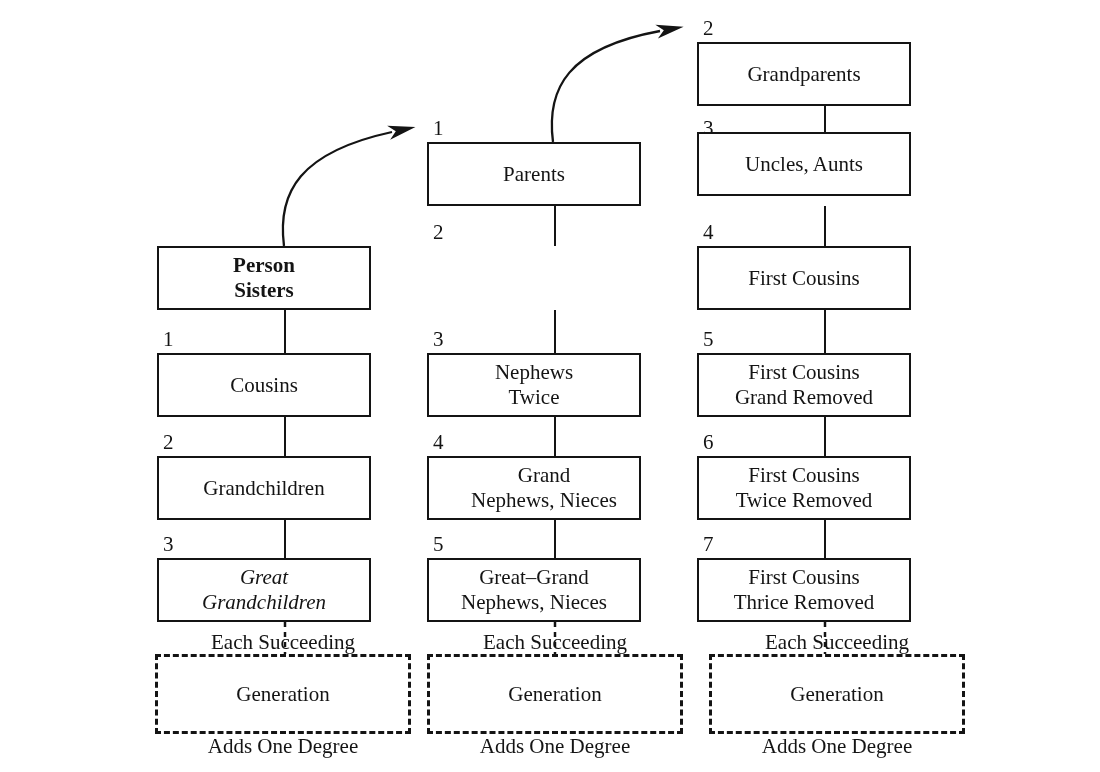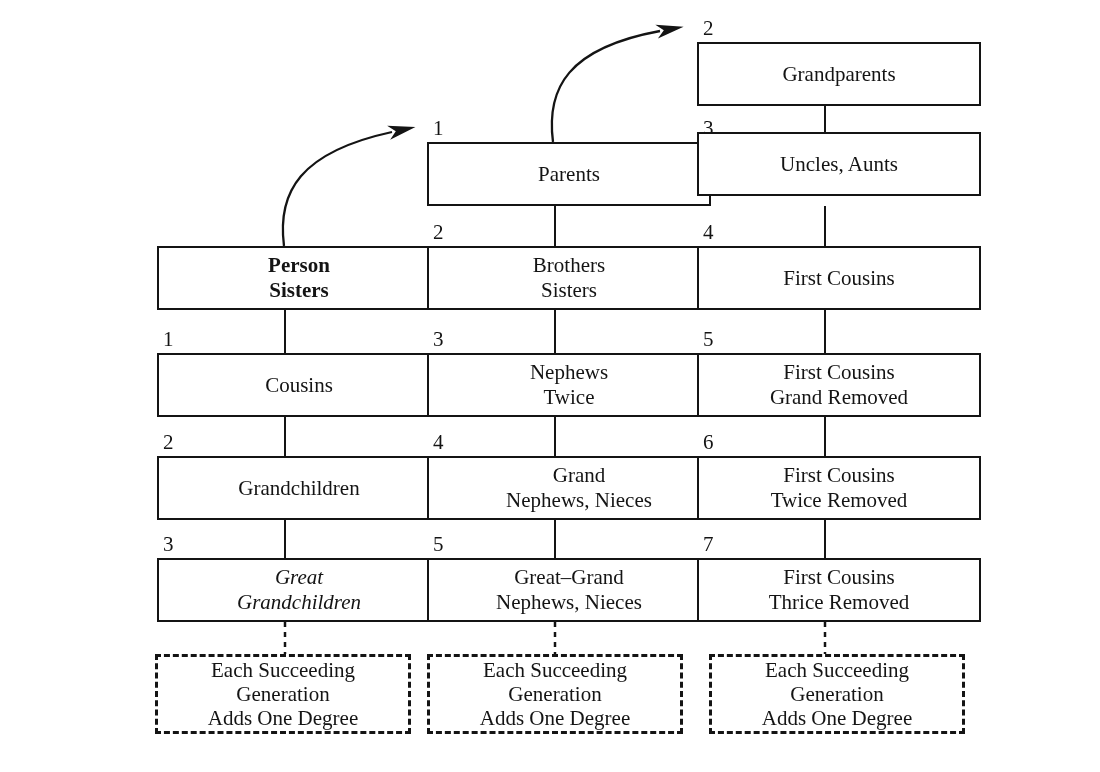--- a/index.html
+++ b/index.html
@@ -18,21 +18,21 @@
   }
   .layer {
     position: absolute;
     left: 0;
     top: 0;
     width: 1100px;
     height: 772px;
   }
   .kbox {
     position: absolute;
-    width: 284px;
+    width: 214px;
     height: 64px;
     box-sizing: border-box;
     border: 2px solid #141414;
     background: #ffffff;
     display: flex;
     flex-direction: column;
     align-items: center;
     justify-content: center;
     text-align: center;
     font-size: 21px;
@@ -45,20 +45,21 @@
     box-sizing: border-box;
     border: 3px dashed #141414;
     background: #ffffff;
     display: flex;
     flex-direction: column;
     align-items: center;
     justify-content: center;
     text-align: center;
     font-size: 21px;
     line-height: 24px;
+    gap: 28px;
   }
   .degree {
     position: absolute;
     font-size: 21px;
     line-height: 24px;
     color: #141414;
   }
   svg { display: block; }
 </style>
 </head>
@@ -122,24 +123,20 @@
     <span>Generation</span>
     <span>Adds One Degree</span>
   </div>
 
   <span class="degree" style="left:433px; top:116px;">1</span>
   <div class="kbox" style="left:427px; top:142px;">
     <span>Parents</span>
   </div>
 
   <span class="degree" style="left:433px; top:220px;">2</span>
-  <div class="kbox" style="left:427px; top:246px;">
-    <span>Brothers</span>
-    <span>Sisters</span>
-  </div>
 
   <span class="degree" style="left:433px; top:327px;">3</span>
   <div class="kbox" style="left:427px; top:353px;">
     <span>Nephews</span>
     <span>Twice</span>
   </div>
 
   <span class="degree" style="left:433px; top:430px;">4</span>
   <div class="kbox" style="left:427px; top:456px;padding-left:20px;">
     <span>Grand</span>

